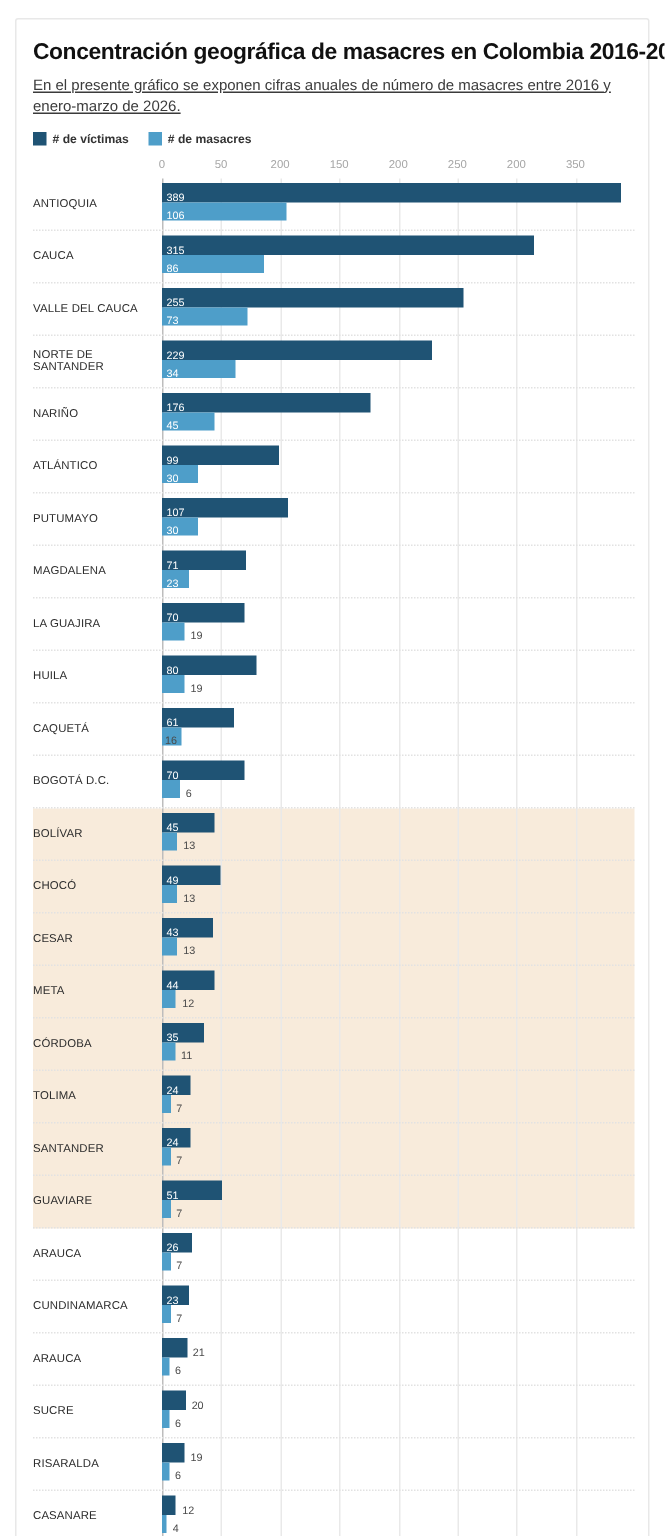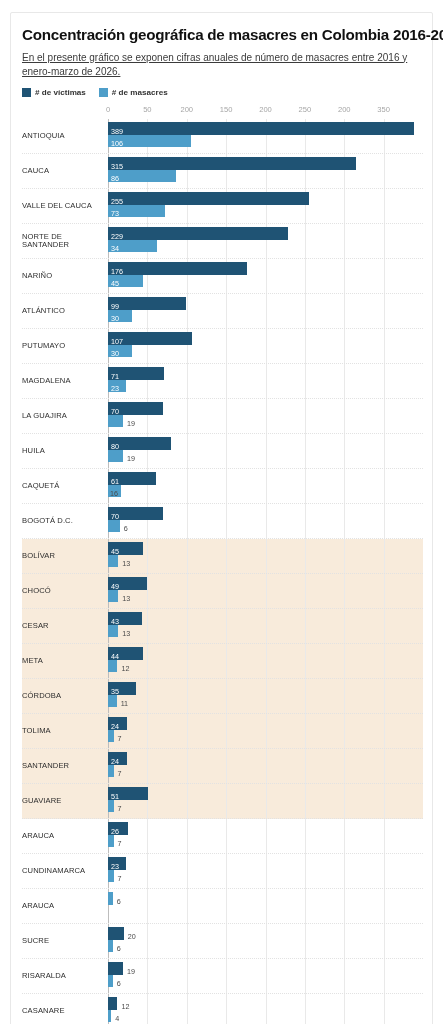--- a/index.html
+++ b/index.html
@@ -485,20 +485,24 @@
               </div>
               <div class="bar massacres">
                 <span class="fill" style="width: 5.5125px;"></span>
                 <span class="val outside" style="left: 9.5125px;">7</span>
               </div>
             </div>
           </div>
           <div class="bar-row">
             <div class="row-label">ARAUCA</div>
             <div class="bars">
+              <div class="bar victims">
+                <span class="fill" style="width: 16.5375px;"></span>
+                <span class="val outside" style="left: 20.5375px;">21</span>
+              </div>
               <div class="bar massacres">
                 <span class="fill" style="width: 4.725px;"></span>
                 <span class="val outside" style="left: 8.725px;">6</span>
               </div>
             </div>
           </div>
           <div class="bar-row">
             <div class="row-label">SUCRE</div>
             <div class="bars">
               <div class="bar victims">

